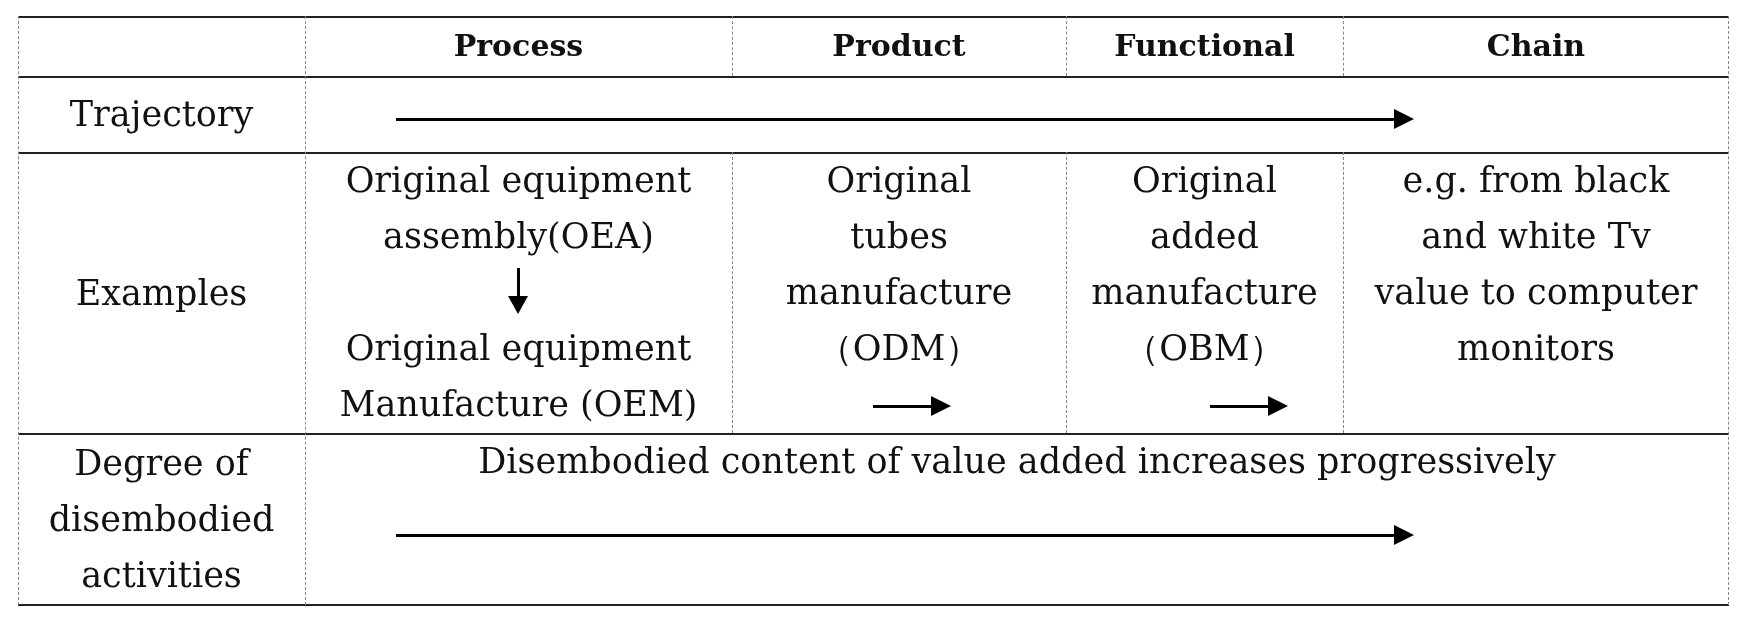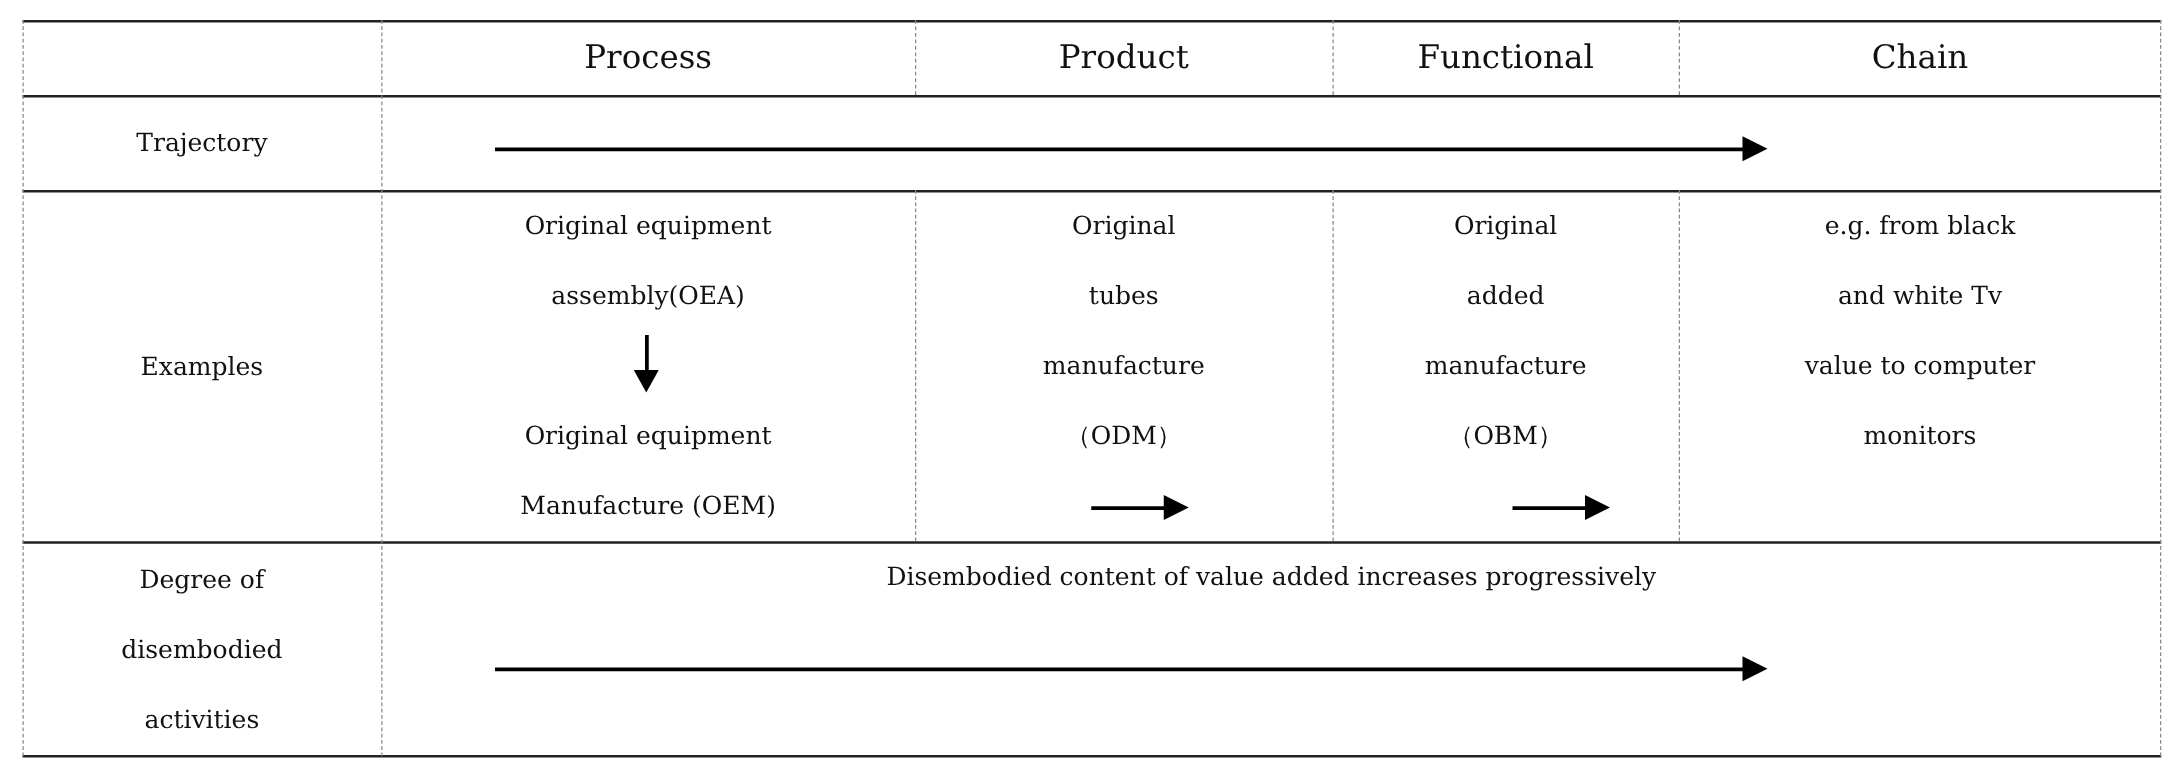--- a/index.html
+++ b/index.html
@@ -2,22 +2,22 @@
 <html><head>
 <meta charset="utf-8">
 <style>
   html, body { margin: 0; padding: 0; background: #ffffff; }
   body { width: 1745px; height: 625px; position: relative; overflow: hidden;
          font-family: "DejaVu Serif", "Liberation Serif", serif; color: #111; }
   .tbl { position: absolute; left: 18px; top: 16px; width: 1711px; height: 589px; }
   .hline { position: absolute; left: 0; width: 1711px; height: 0; border-top: 2px solid #222; }
   .vline { position: absolute; width: 0; border-left: 1.5px dashed #888; }
   .cell { position: absolute; display: flex; align-items: center; justify-content: center;
-          text-align: center; font-size: 20px; line-height: 56px; }
-  .hdr { font-weight: normal; font-size: 26px; }
+          text-align: center; font-size: 35px; line-height: 56px; }
+  .hdr { font-weight: bold; font-size: 30px; }
   .arrow { position: absolute; height: 3px; background: #000; }
   .arrow::after { content: ""; position: absolute; right: -18px; top: -9px;
           border-left: 20px solid #000; border-top: 10.5px solid transparent; border-bottom: 10.5px solid transparent; }
   .varrow { position: absolute; width: 3px; background: #000; }
   .varrow::after { content: ""; position: absolute; bottom: -16px; left: -9px;
           border-top: 18px solid #000; border-left: 10.5px solid transparent; border-right: 10.5px solid transparent; }
   .stack { display: flex; flex-direction: column; align-items: center; }
   .stack span { display: block; }
 </style>
 </head>

